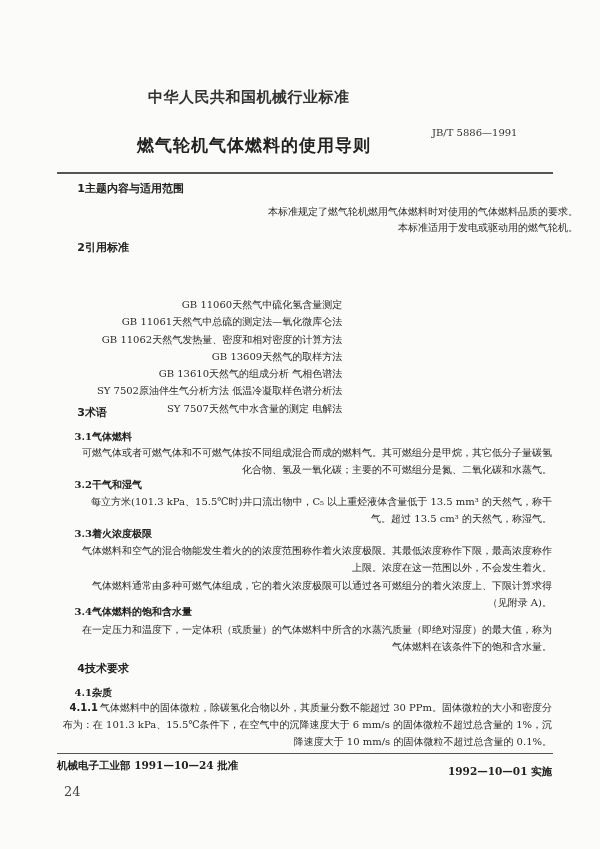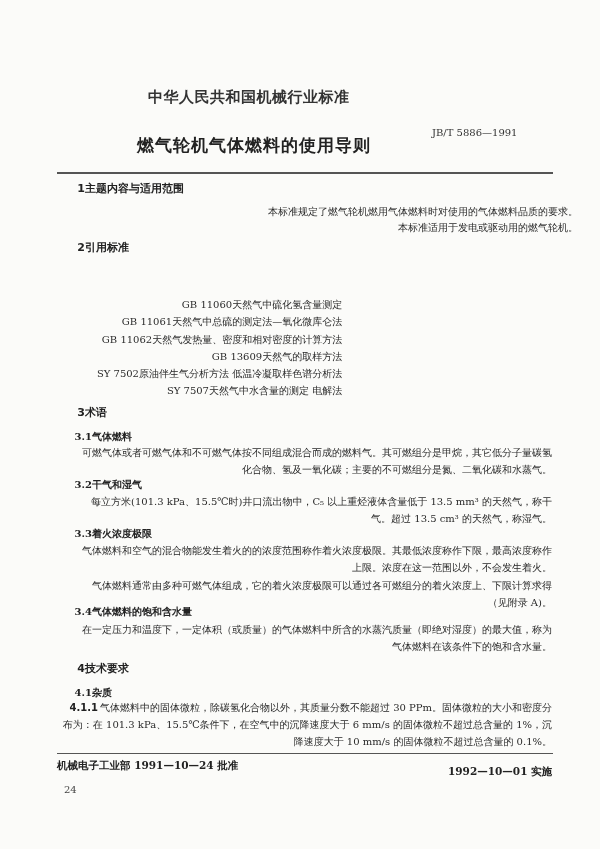--- a/index.html
+++ b/index.html
@@ -14,21 +14,21 @@
   .rule-top { left:57px; top:172px; width:496px; height:1.5px; background:#555; }
   .h1 { font-size:11px; font-family:"DejaVu Sans","Liberation Sans",sans-serif; font-weight:bold; color:#222; }
   .h1 .num { display:inline-block; width:23px; }
   .p { font-size:10px; color:#2a2a2a; line-height:17px; width:490px; white-space:normal; }
   .h2 { font-size:10px; font-weight:bold; color:#222; font-family:"DejaVu Sans","Liberation Sans",sans-serif; }
   .h2 .num { display:inline-block; width:30px; font-family:"DejaVu Serif",serif; }
   .ref-row { font-size:10px; height:17.3px; line-height:17.3px; }
   .ref-code { display:inline-block; width:60px; }
   .rule-bot { left:57px; top:753px; width:496px; height:1px; background:#555; }
   .foot { font-size:10.5px; font-weight:bold; color:#222; }
-  .pageno { font-size:10px; color:#444; }
+  .pageno { font-size:13px; color:#444; }
   .indent { text-indent:20px; }
 </style>
 </head>
 <body>
 
 <div class="abs org">中华人民共和国机械行业标准</div>
 <div class="abs code">JB/T 5886—1991</div>
 <div class="abs title">燃气轮机气体燃料的使用导则</div>
 <div class="abs rule-top"></div>
 
@@ -39,20 +39,21 @@
 <div class="abs p" style="left:88px; top:219px;">本标准适用于发电或驱动用的燃气轮机。</div>
 
 <div class="abs h1" style="left:62px; top:240px;">
   <span class="num">2</span><span>引用标准</span>
 </div>
 <div class="abs" style="left:79px; top:269px;margin-top:27px;">
   <div class="ref-row"><span class="ref-code">GB 11060</span><span>天然气中硫化氢含量测定</span></div>
   <div class="ref-row"><span class="ref-code">GB 11061</span><span>天然气中总硫的测定法—氧化微库仑法</span></div>
   <div class="ref-row"><span class="ref-code">GB 11062</span><span>天然气发热量、密度和相对密度的计算方法</span></div>
   <div class="ref-row"><span class="ref-code">GB 13609</span><span>天然气的取样方法</span></div>
+  <div class="ref-row"><span class="ref-code">GB 13610</span><span>天然气的组成分析 气相色谱法</span></div>
   <div class="ref-row"><span class="ref-code">SY 7502</span><span>原油伴生气分析方法 低温冷凝取样色谱分析法</span></div>
   <div class="ref-row"><span class="ref-code">SY 7507</span><span>天然气中水含量的测定 电解法</span></div>
 </div>
 
 <div class="abs h1" style="left:62px; top:405px;">
   <span class="num">3</span><span>术语</span>
 </div>
 
 <div class="abs h2" style="left:62px; top:430px;">
   <span class="num">3.1</span><span>气体燃料</span>

